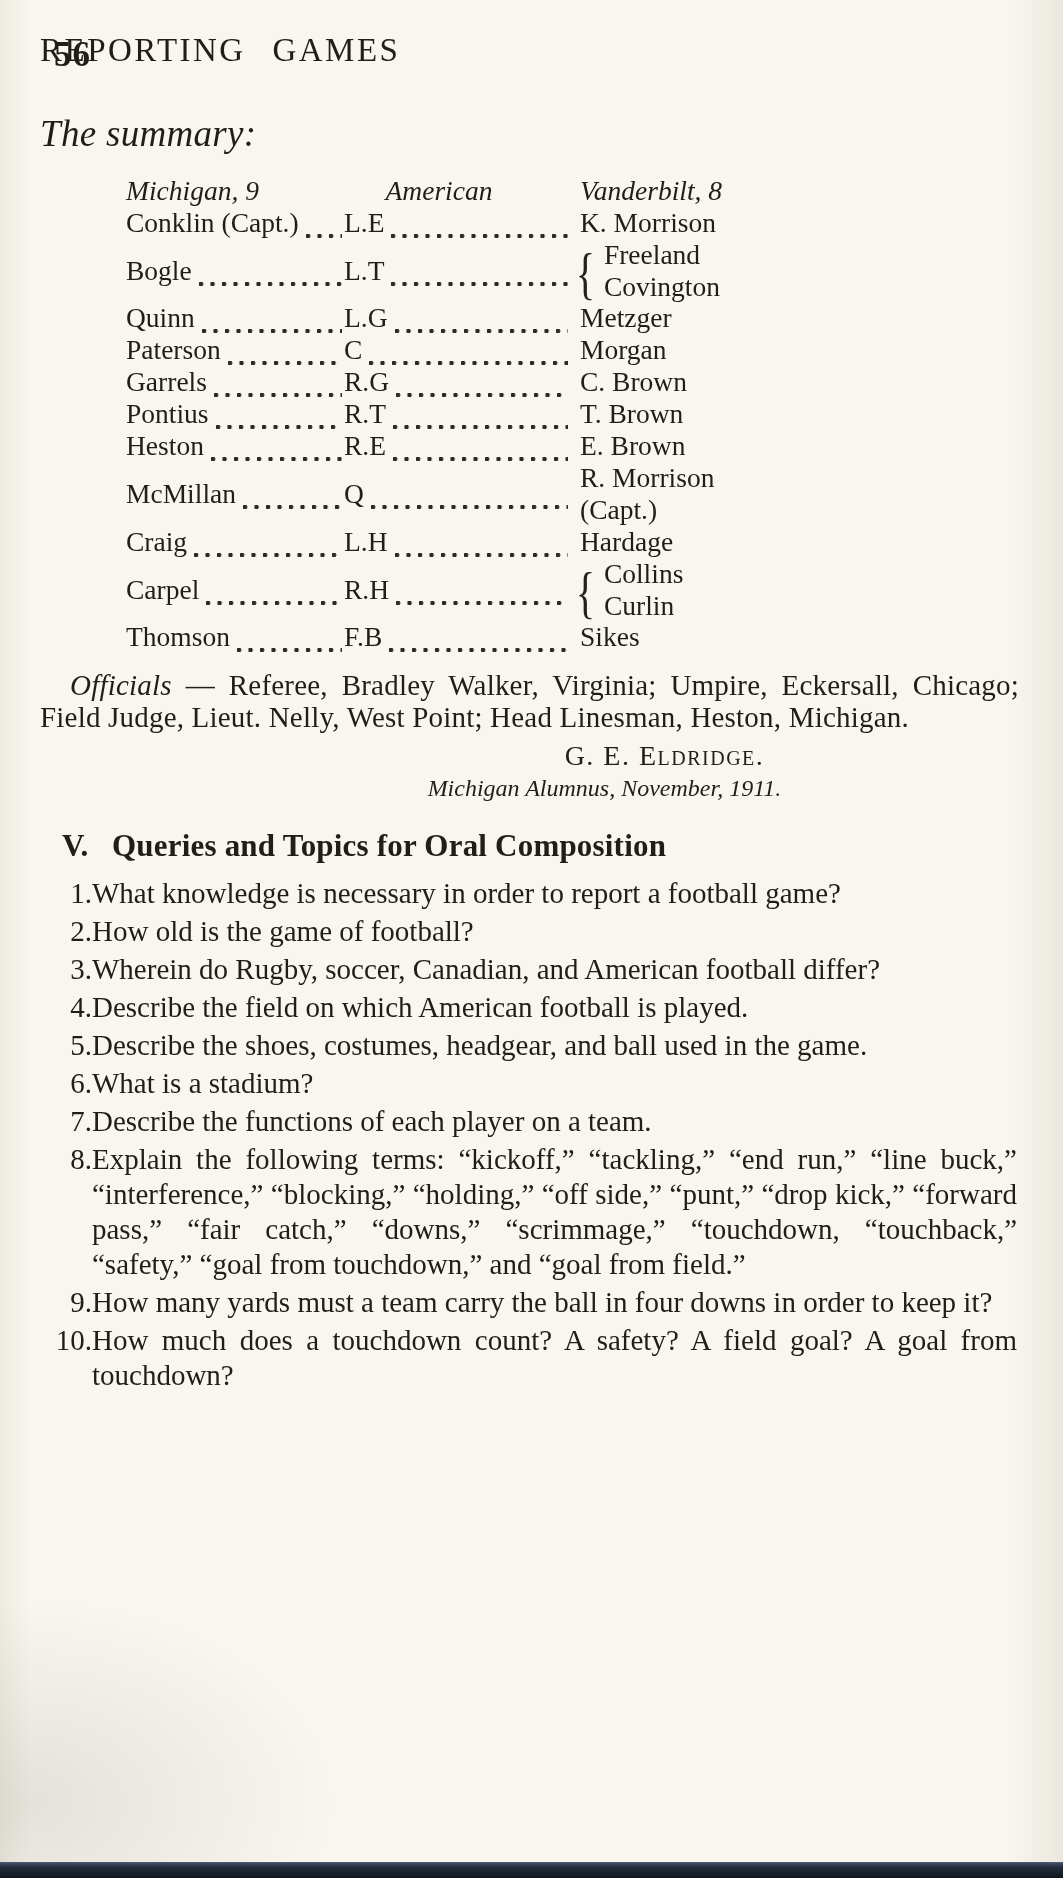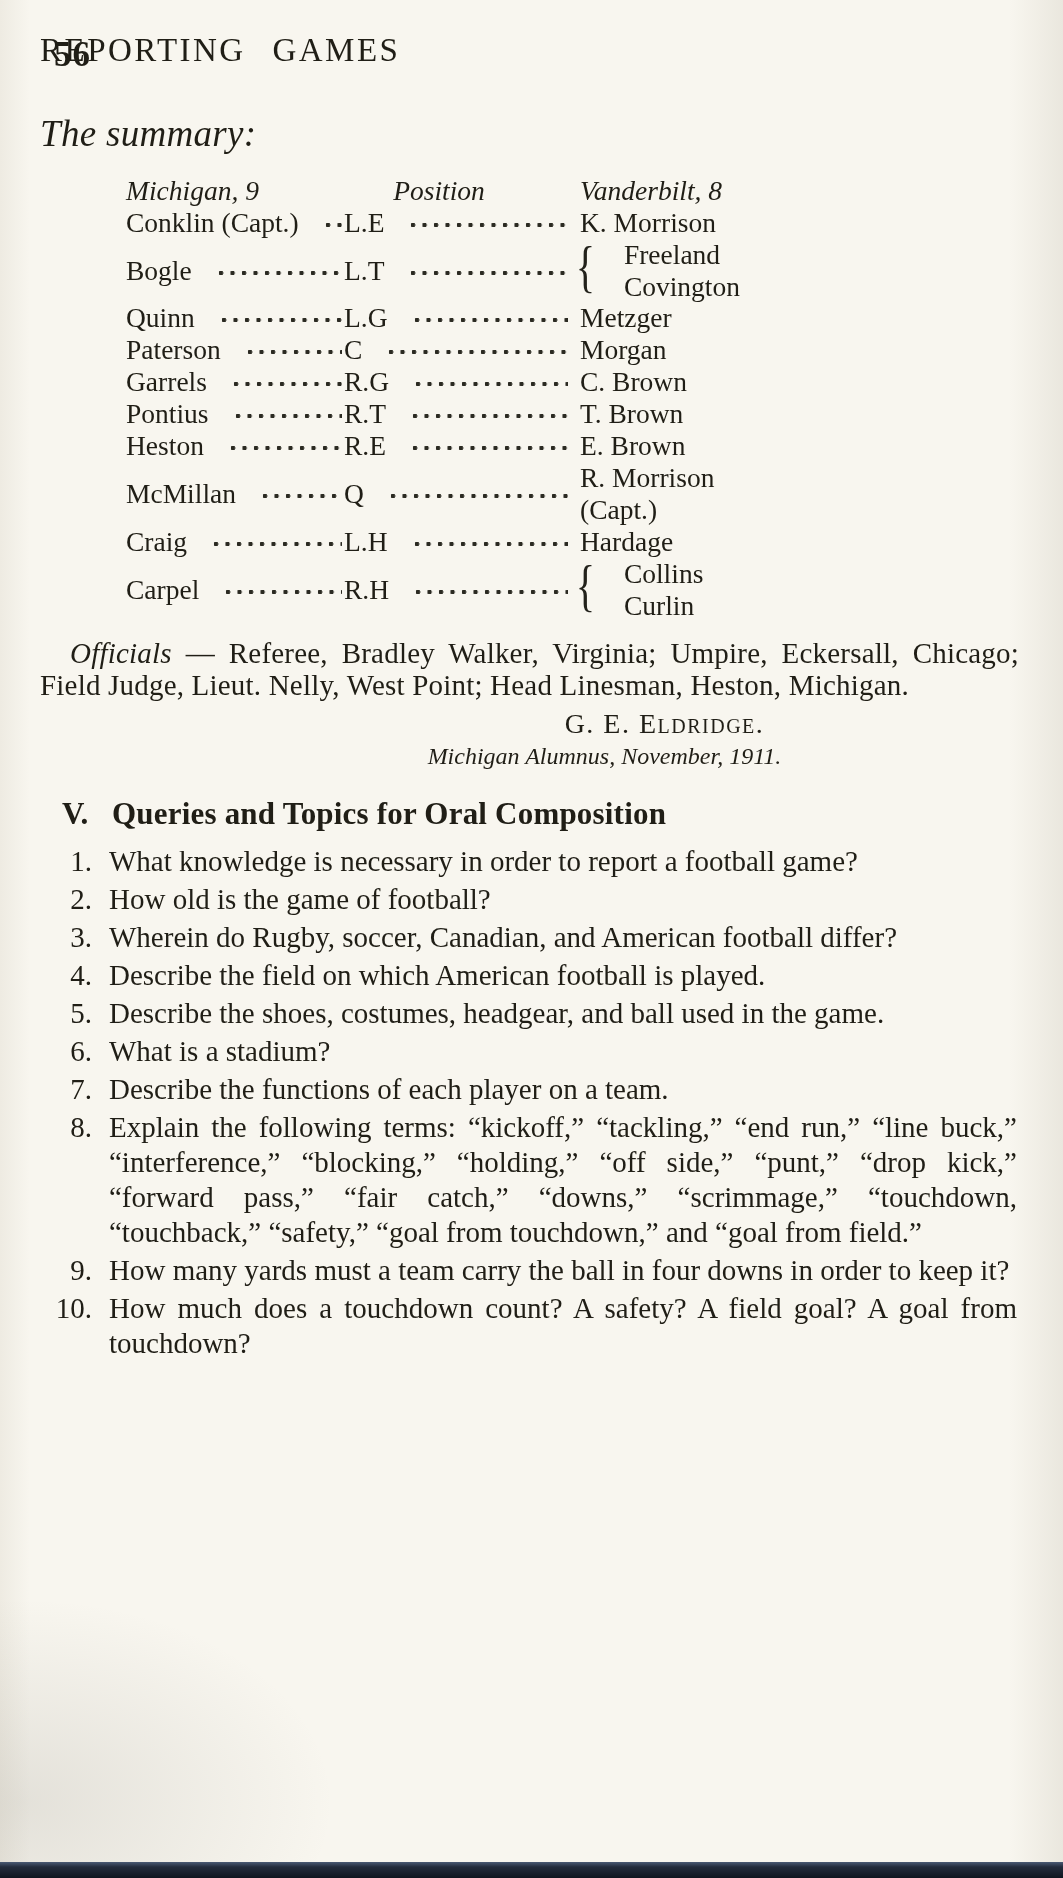--- a/index.html
+++ b/index.html
@@ -11,57 +11,57 @@
     padding:28px 44px 0 40px;}
   .header{position:relative;height:46px;margin-top:4px;}
   .pageno{position:absolute;left:14px;top:3px;font-size:35px;font-weight:bold;letter-spacing:1px;}
   .title{text-align:left;font-size:33px;letter-spacing:2.5px;word-spacing:16px;}
   .summary-intro{margin-top:34px;font-style:italic;font-size:37px;letter-spacing:0.3px;}
   .lineup{margin:20px 0 0 86px;width:660px;font-size:27.5px;}
   .lineup-head{display:grid;grid-template-columns:218px 236px 1fr;font-style:italic;}
   .lineup-head .h-pos{text-align:center;padding-right:46px;}
   .lineup-row{display:grid;grid-template-columns:218px 236px 1fr;align-items:center;min-height:31.5px;}
   .lineup-row.tall{min-height:63px;}
-  .cell{display:flex;align-items:flex-start;min-width:0;gap:20px;}
+  .cell{display:flex;align-items:flex-end;min-width:0;}
   .cell.pos{padding-right:10px;}
   .leader{flex:1;height:6px;margin:15px 2px 0 6px;
     background-image:radial-gradient(circle at 3px 3px,#2b2a22 2.1px,rgba(0,0,0,0) 2.5px);
     background-size:11.5px 6px;background-repeat:repeat-x;}
   .brace{font-size:56px;line-height:1;margin:0 5px 0 -8px;transform:scaleX(0.72);color:#23221b;}
   .away-stack{display:flex;flex-direction:column;line-height:31.5px;}
   .officials{margin-top:16px;font-size:29px;line-height:32px;text-indent:30px;text-align:justify;letter-spacing:0.2px;}
   .officials .lbl{font-style:italic;}
   .byline{margin-top:7px;font-size:28px;text-align:center;padding-left:270px;font-variant:small-caps;letter-spacing:1.5px;}
   .source{margin-top:3px;font-size:24px;font-style:italic;text-align:center;padding-left:150px;}
   .q-heading{margin-top:26px;display:flex;font-weight:bold;font-size:31px;padding-left:22px;letter-spacing:0.2px;}
   .q-heading .hn{min-width:30px;}
   .q-heading .ht{margin-left:20px;}
   .qlist{margin-top:12px;}
   .q-item{display:flex;margin-top:3px;font-size:29px;line-height:35px;}
   .q-num{width:52px;text-align:right;flex:none;}
-  .q-text{flex:1;margin-left:17px;text-align:justify;padding-right:2px;}
+  .q-text{flex:1;text-align:justify;padding-right:2px;}
   .bottom-edge{position:absolute;left:0;right:0;bottom:0;height:16px;
     background:linear-gradient(180deg,#4a5a74 0,#232c3c 5px,#0f1620 100%);}
 </style>
 </head>
 <body>
 
 <div class="page">
 
   <div class="header">
     <span class="pageno">56</span>
     <div class="title">REPORTING GAMES</div>
   </div>
 
   <p class="summary-intro">The summary:</p>
 
   <div class="lineup">
     <div class="lineup-head">
       <span class="h-home">Michigan, 9</span>
-      <span class="h-pos">Position</span>
+      <span class="h-pos">American</span>
       <span class="h-away">Vanderbilt, 8</span>
     </div>
     <div id="lineup-rows">
         <div class="lineup-row">
           <span class="cell">
             <span>Conklin (Capt.)</span>
             <span class="leader"></span>
           </span>
           <span class="cell pos">
             <span>L.E</span>
@@ -189,20 +189,33 @@
             <span class="leader"></span>
           </span>
           <span class="cell">
             <span class="brace">{</span>
             <span class="away-stack">
               <span>Collins</span>
               <span>Curlin</span>
             </span>
           </span>
         </div>
+        <div class="lineup-row">
+          <span class="cell">
+            <span>Thomson</span>
+            <span class="leader"></span>
+          </span>
+          <span class="cell pos">
+            <span>F.B</span>
+            <span class="leader"></span>
+          </span>
+          <span class="cell">
+            <span>Sikes</span>
+          </span>
+        </div>
       </div>
   </div>
 
   <p class="officials"><span class="lbl">Officials</span><span> — Referee, Bradley Walker, Virginia; Umpire, Eckersall, Chicago; Field Judge, Lieut. Nelly, West Point; Head Linesman, Heston, Michigan.</span></p>
 
   <p class="byline">G. E. Eldridge.</p>
   <p class="source">Michigan Alumnus, November, 1911.</p>
 
   <div class="q-heading">
     <span class="hn">V.</span>

